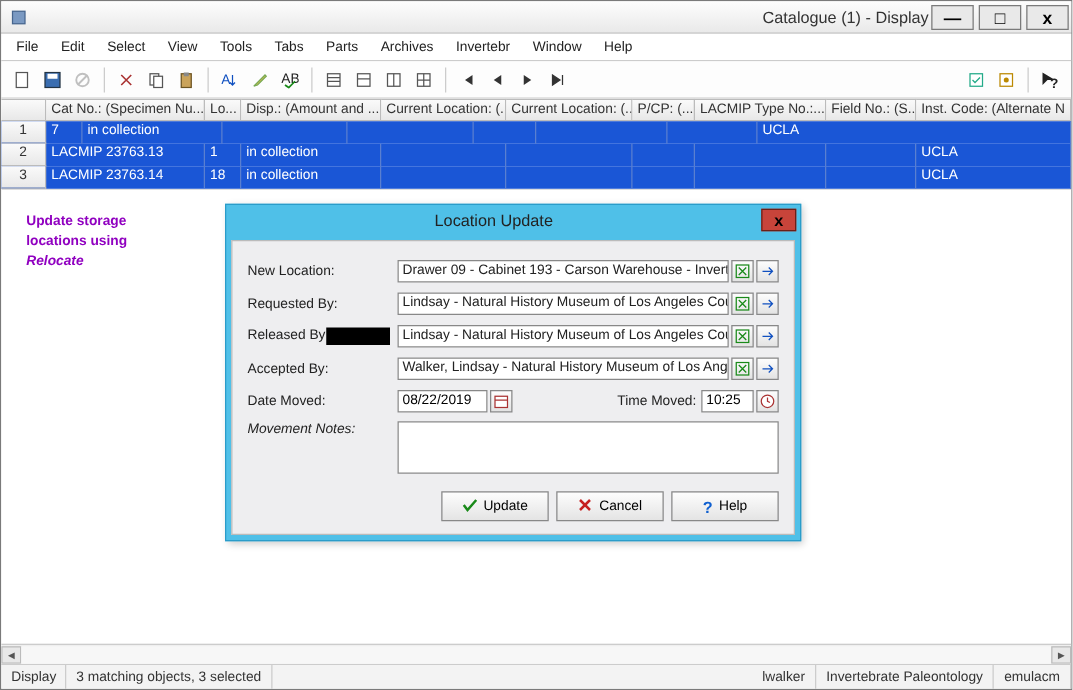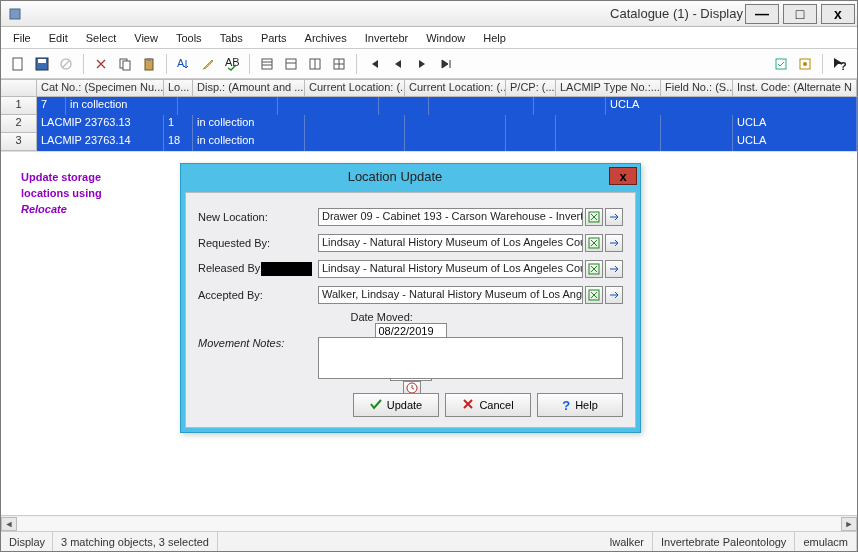--- a/index.html
+++ b/index.html
@@ -38,21 +38,21 @@
   .modal { position:absolute; left:179px; top:84px; width:461px; background:#4fc0e8; border:1px solid #2a9cc9; box-shadow: 2px 2px 6px rgba(0,0,0,0.2); }
   .modal-titlebar { height:24px; display:flex; align-items:center;justify-content:flex-end; }
   .modal-title { flex:1; text-align:center; color:#222; font-size:13px; }
   .modal-close { width:28px; height:18px; margin-right:3px; background:#c8443a; border:1px solid #6b1f17; color:#000; display:flex; align-items:center; justify-content:center; font-weight:bold; font-size:13px;}
   .modal-body { margin:4px; background:#eeeef0; border:1px solid #bbb; padding:14px 12px 10px 12px; }
   .form-row { display:flex; align-items:center; margin-bottom:6px; height:20px; }
   .form-label { width:120px; color:#222; }
   .form-input { flex:1; height:18px; border:1px solid #888; background:#fff; padding:1px 3px; overflow:hidden; white-space:nowrap; color:#222; }
   .mini-btn { width:18px; height:18px; border:1px solid #888; background:linear-gradient(#fdfdfd,#e3e3e3); margin-left:2px; display:flex; align-items:center; justify-content:center; }
   .mini-btn svg { width:12px; height:12px; }
-  .dt-row { display:flex; align-items:center; margin-bottom:6px; height:20px;flex-direction:column; }
+  .dt-row { display:flex; align-items:center; margin-bottom:6px; height:20px; }
   .dt-row .dt-label { color:#222; }
   .small-input { height:18px; border:1px solid #888; background:#fff; padding:1px 3px; }
   .notes-row { display:flex; align-items:flex-start; margin-top:2px;font-style:italic; }
   .notes-area { flex:1; height:42px; border:1px solid #888; background:#fff; }
   .modal-buttons { display:flex; justify-content:flex-end; gap:6px; margin-top:14px; }
   .dlg-btn { width:86px; height:24px; border:1px solid #888; background:linear-gradient(#fdfdfd,#e4e4e4); display:flex; align-items:center; justify-content:center; gap:5px; font-size:12px; }
   .scroll-h { height:16px; background:#efefef; border-top:1px solid #ccc; display:flex; align-items:center; }
   .scroll-h .sb-btn { width:16px; height:14px; border:1px solid #bbb; background:#e8e8e8; display:flex; align-items:center; justify-content:center; font-size:9px; color:#555;}
   .scroll-h .sb-track { flex:1; height:14px; background:#f7f7f7; }
   .statusbar { height:20px; background:#f3f3f3; border-top:1px solid #ccc; display:flex; align-items:center; }

